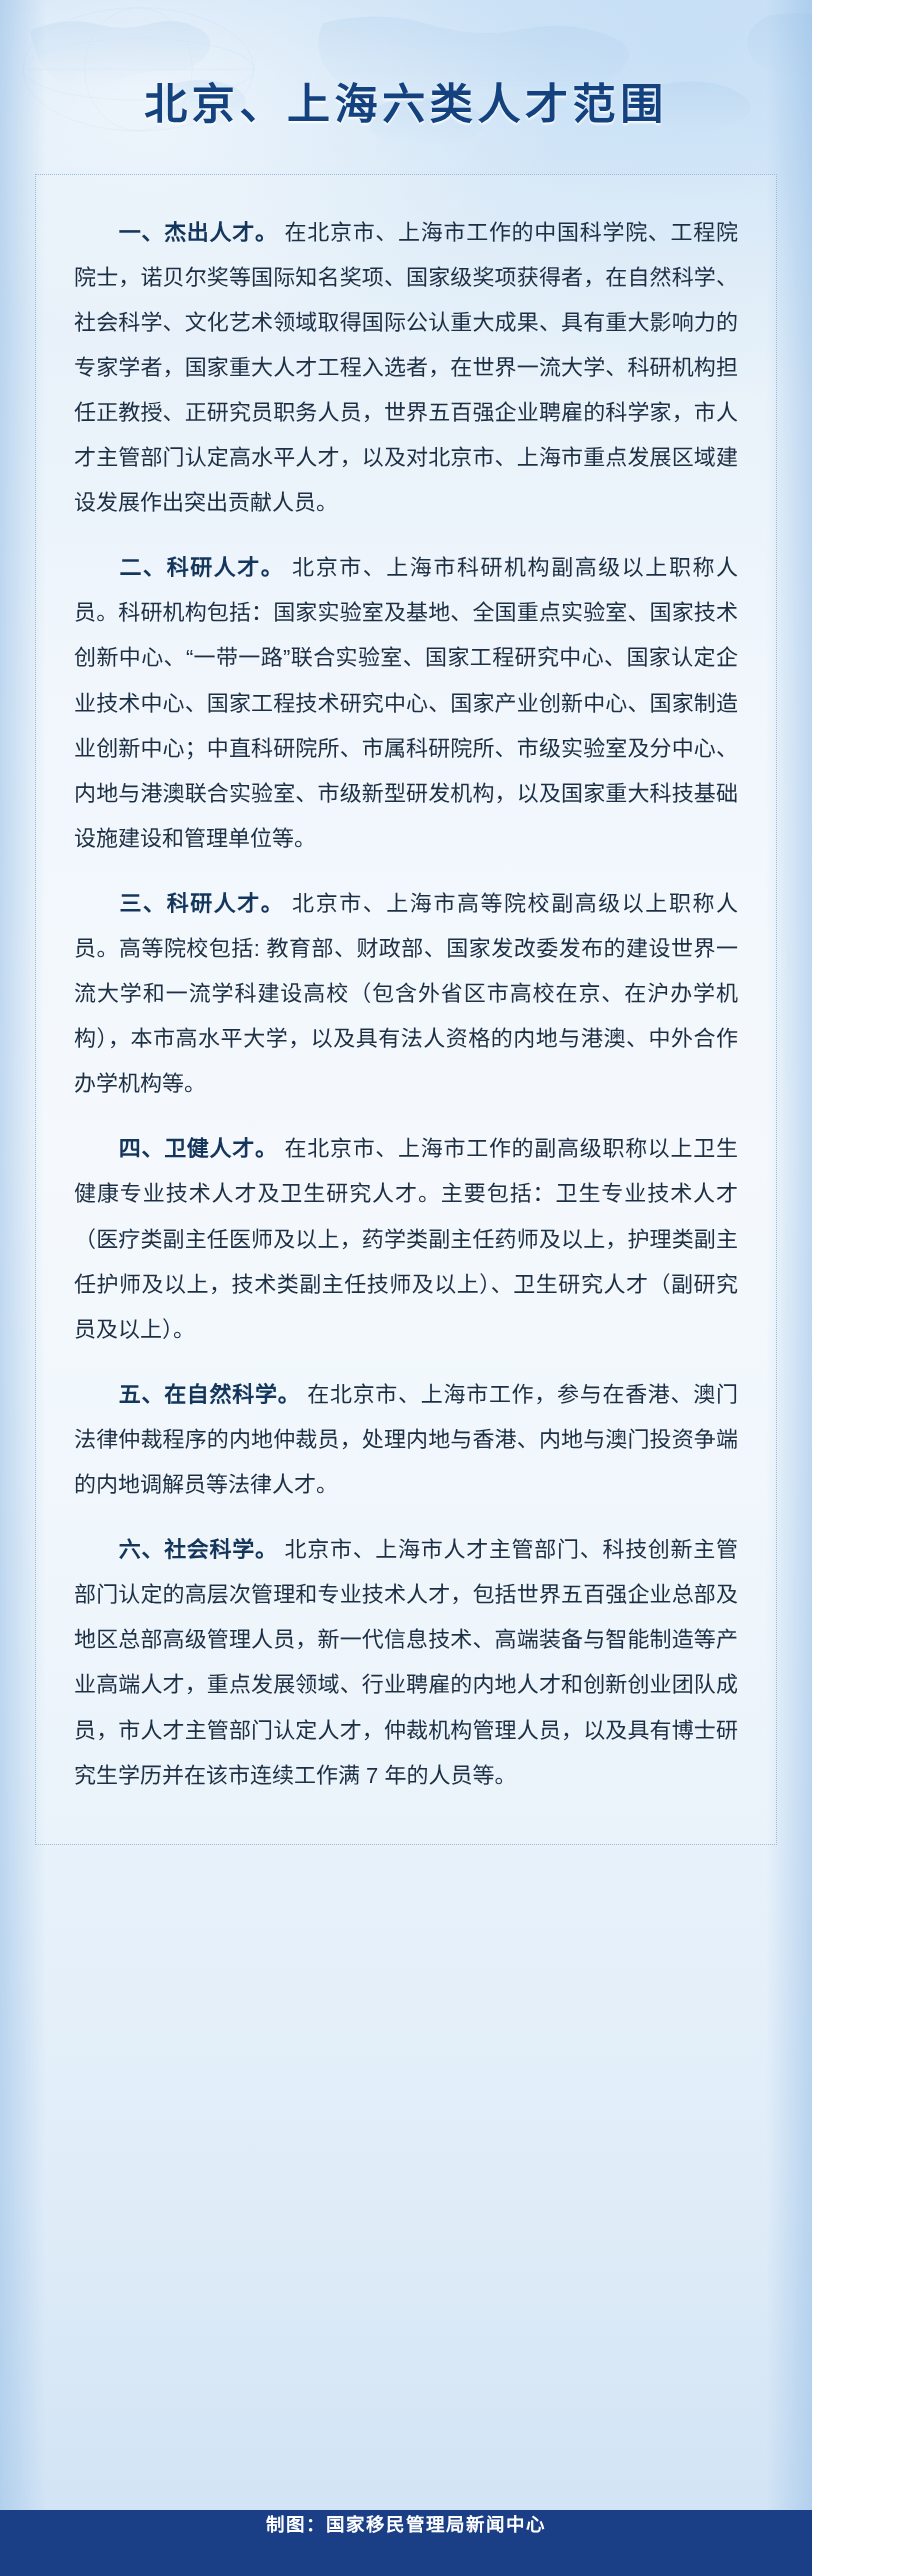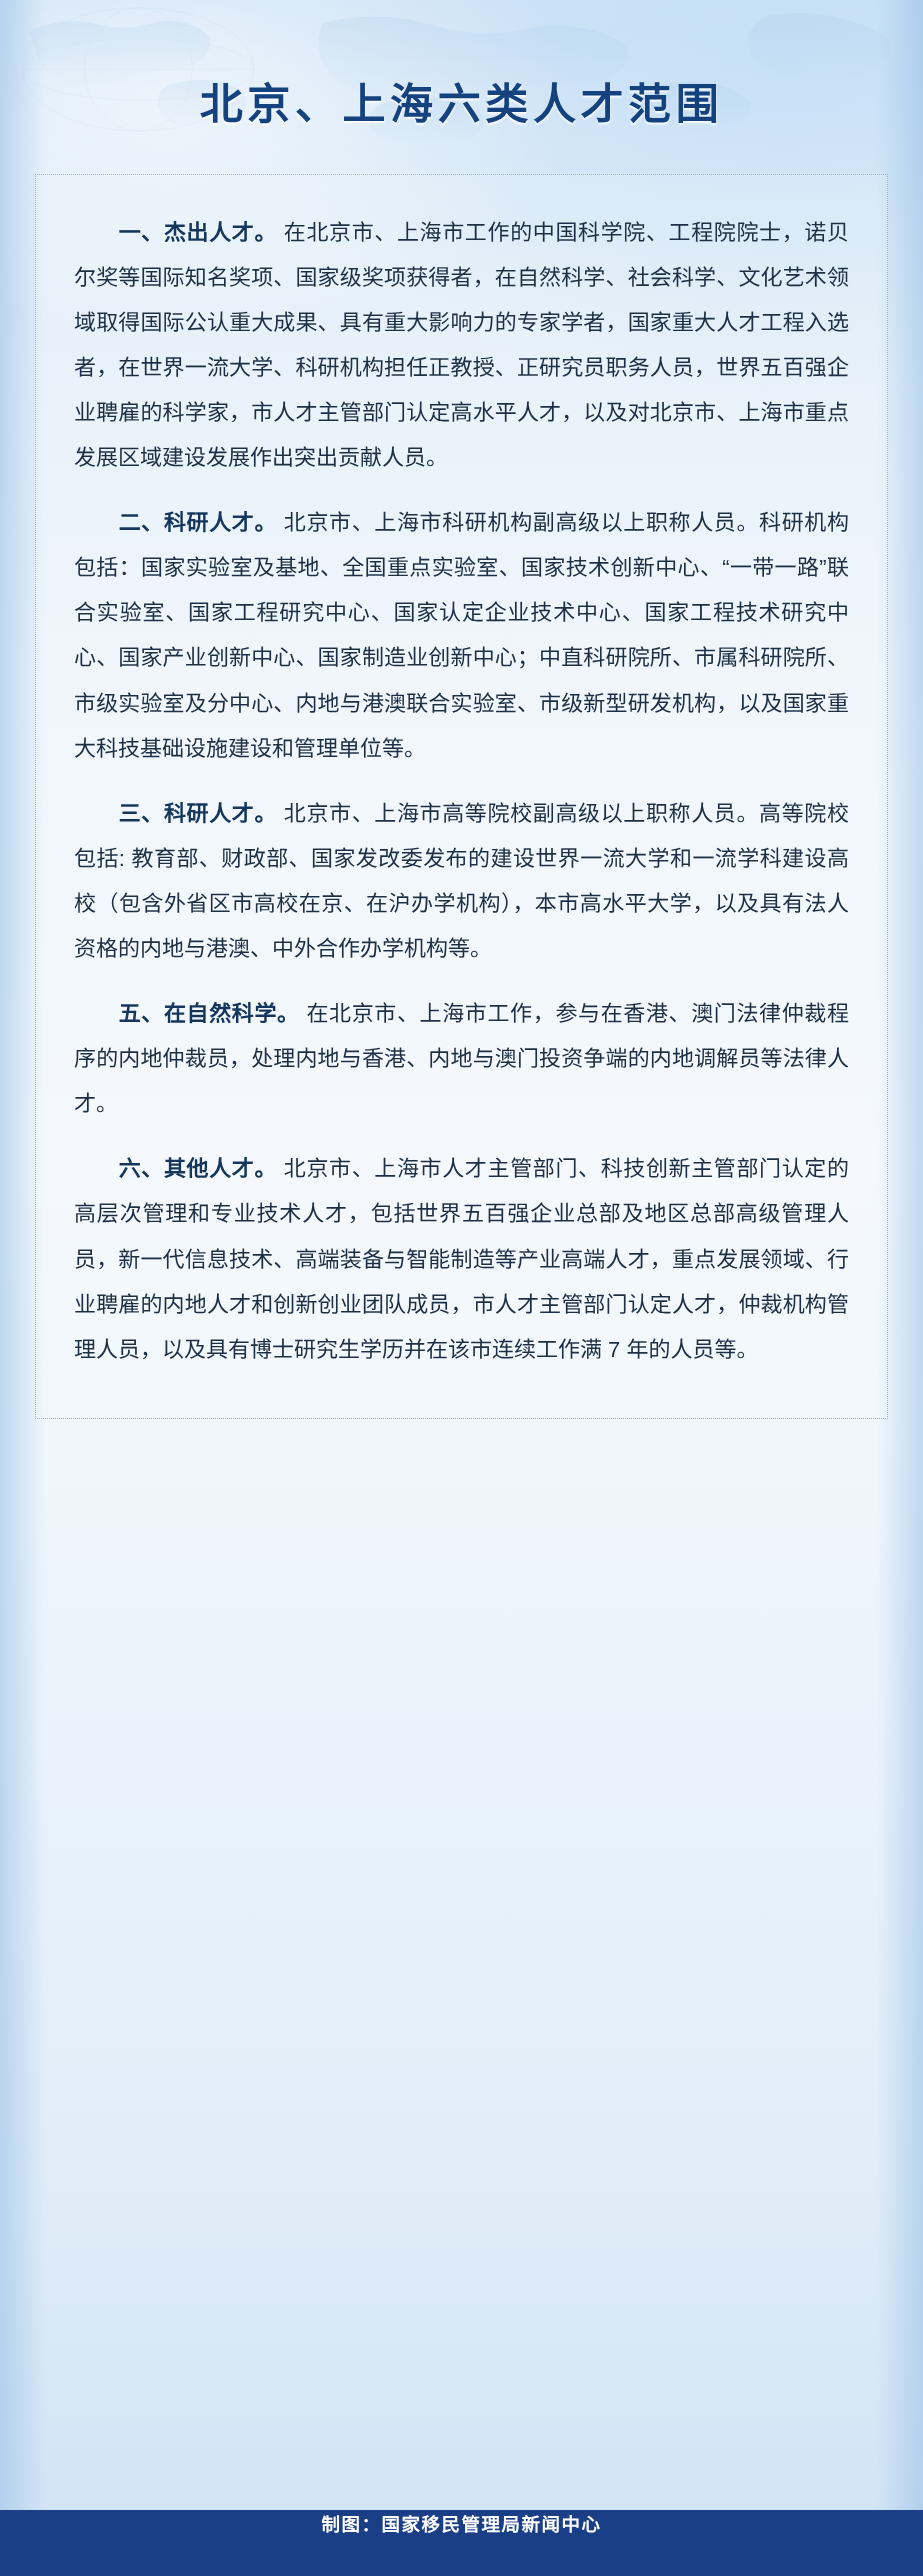--- a/index.html
+++ b/index.html
@@ -5,21 +5,21 @@
   html, body {
     margin: 0;
     padding: 0;
     background: #ffffff;
   }
   body {
     font-family: "Liberation Sans", "DejaVu Sans", sans-serif;
   }
   .poster {
     position: relative;
-    width: 923px;
+    width: 812px;
     min-height: 2576px;
     box-sizing: border-box;
     background:
       radial-gradient(ellipse 692px 385px at 18% 4%, rgba(255,255,255,0.55), rgba(255,255,255,0) 60%),
       radial-gradient(ellipse 846px 539px at 85% 2%, rgba(196,222,245,0.75), rgba(196,222,245,0) 65%),
       linear-gradient(180deg, #cfe3f6 0%, #e3eff9 10%, #eef5fc 26%, #f4f9fd 45%, #eaf3fb 68%, #dfecf8 86%, #cfe2f4 100%);
     overflow: hidden;
   }
   
   .map-deco {
@@ -136,24 +136,25 @@
   <h1 class="title">北京、上海六类人才范围</h1>
 
   <div class="content-frame">
 
     <p class="para"><span class="indent"></span><span class="lead">一、杰出人才。</span> <span>在北京市、上海市工作的中国科学院、工程院院士，诺贝尔奖等国际知名奖项、国家级奖项获得者，在自然科学、社会科学、文化艺术领域取得国际公认重大成果、具有重大影响力的专家学者，国家重大人才工程入选者，在世界一流大学、科研机构担任正教授、正研究员职务人员，世界五百强企业聘雇的科学家，市人才主管部门认定高水平人才，以及对北京市、上海市重点发展区域建设发展作出突出贡献人员。</span></p>
 
     <p class="para"><span class="indent"></span><span class="lead">二、科研人才。</span> <span>北京市、上海市科研机构副高级以上职称人员。科研机构包括：国家实验室及基地、全国重点实验室、国家技术创新中心、“一带一路”联合实验室、国家工程研究中心、国家认定企业技术中心、国家工程技术研究中心、国家产业创新中心、国家制造业创新中心；中直科研院所、市属科研院所、市级实验室及分中心、内地与港澳联合实验室、市级新型研发机构，以及国家重大科技基础设施建设和管理单位等。</span></p>
 
     <p class="para"><span class="indent"></span><span class="lead">三、科研人才。</span> <span>北京市、上海市高等院校副高级以上职称人员。高等院校包括: 教育部、财政部、国家发改委发布的建设世界一流大学和一流学科建设高校（包含外省区市高校在京、在沪办学机构），本市高水平大学，以及具有法人资格的内地与港澳、中外合作办学机构等。</span></p>
 
+    <p class="para"><span class="indent"></span><span class="lead">四、卫健人才。</span> <span>在北京市、上海市工作的副高级职称以上卫生健康专业技术人才及卫生研究人才。主要包括：卫生专业技术人才（医疗类副主任医师及以上，药学类副主任药师及以上，护理类副主任护师及以上，技术类副主任技师及以上）、卫生研究人才（副研究员及以上）。</span></p>
 
     <p class="para"><span class="indent"></span><span class="lead">五、在自然科学。</span> <span>在北京市、上海市工作，参与在香港、澳门法律仲裁程序的内地仲裁员，处理内地与香港、内地与澳门投资争端的内地调解员等法律人才。</span></p>
 
-    <p class="para"><span class="indent"></span><span class="lead">六、其他人才。</span> <span>北京市、上海市人才主管部门、科技创新主管部门认定的高层次管理和专业技术人才，包括世界五百强企业总部及地区总部高级管理人员，新一代信息技术、高端装备与智能制造等产业高端人才，重点发展领域、行业聘雇的内地人才和创新创业团队成员，市人才主管部门认定人才，仲裁机构管理人员，以及具有博士研究生学历并在该市连续工作满 7 年的人员等。</span></p>
+    <p class="para"><span class="indent"></span><span class="lead">六、社会科学。</span> <span>北京市、上海市人才主管部门、科技创新主管部门认定的高层次管理和专业技术人才，包括世界五百强企业总部及地区总部高级管理人员，新一代信息技术、高端装备与智能制造等产业高端人才，重点发展领域、行业聘雇的内地人才和创新创业团队成员，市人才主管部门认定人才，仲裁机构管理人员，以及具有博士研究生学历并在该市连续工作满 7 年的人员等。</span></p>
 
   </div>
 
   <div class="footer">
     <span class="footer-inner">制图：国家移民管理局新闻中心</span>
   </div>
 
 </div>
 
 

